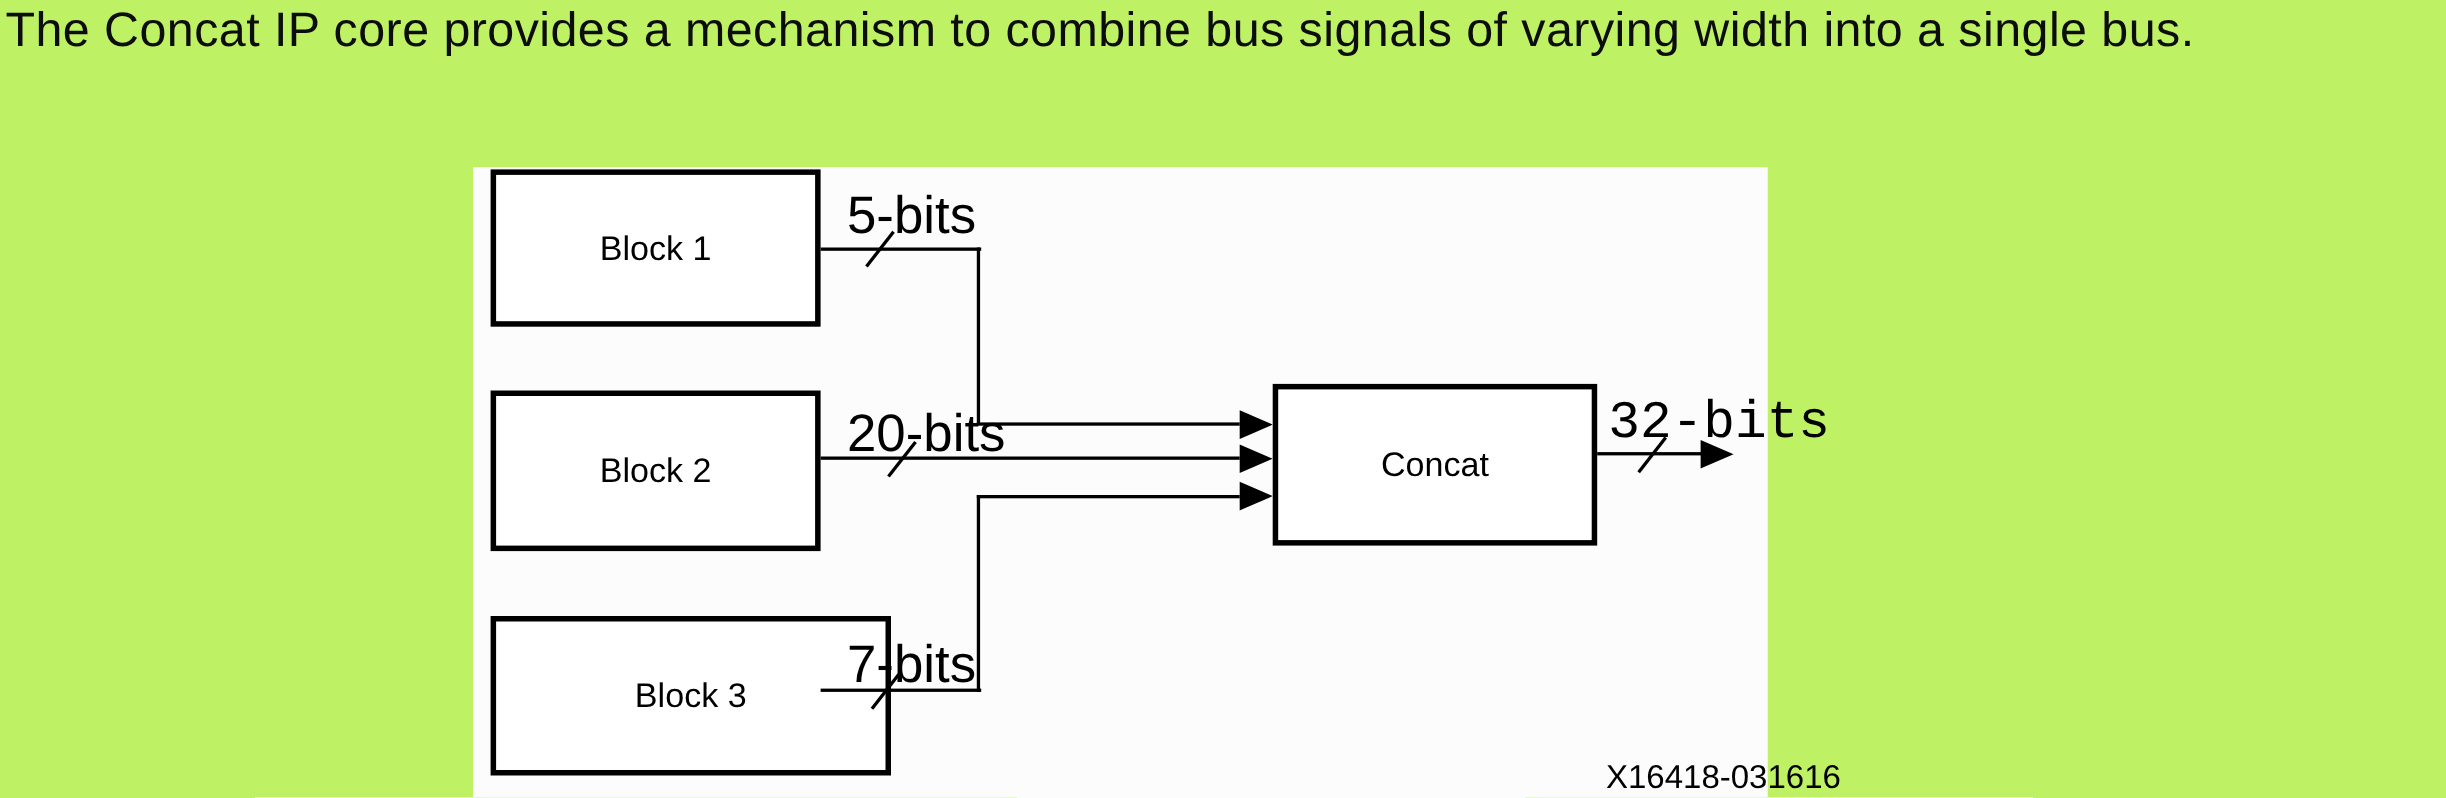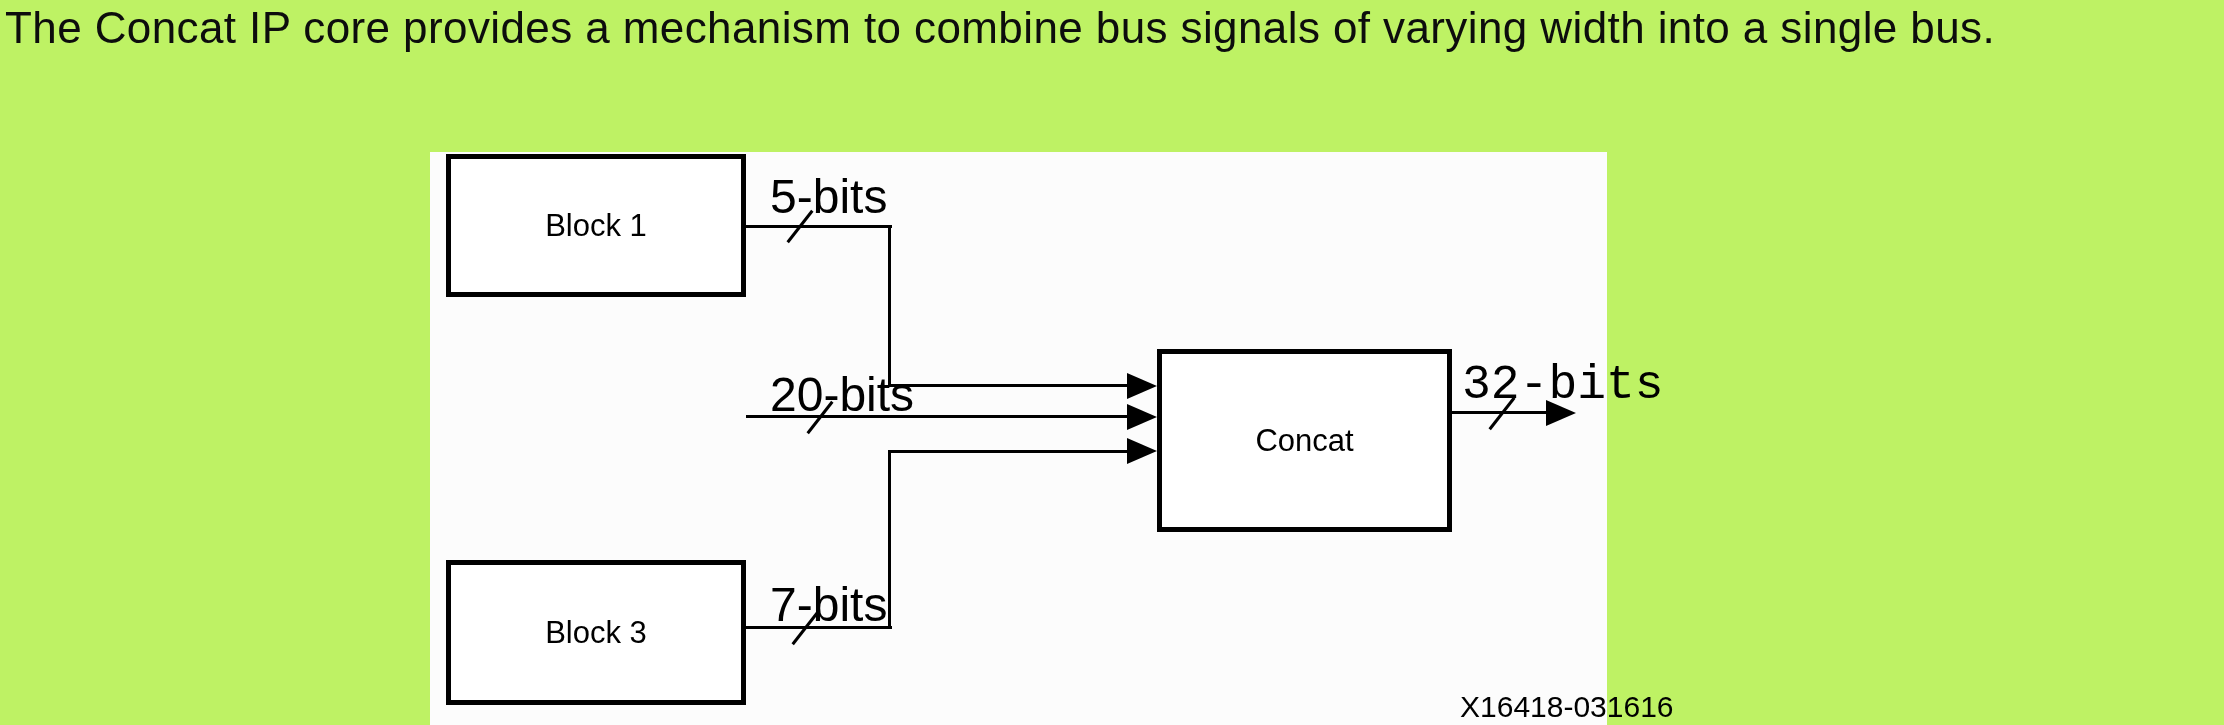--- a/index.html
+++ b/index.html
@@ -39,22 +39,22 @@
     border: 5px solid #000000;
     background: #ffffff;
     display: flex;
     align-items: center;
     justify-content: center;
     font-size: 31px;
     color: #000000;
   }
   .box-b1 { left: 446px; top: 154px; width: 300px; height: 143px; }
   .box-b2 { left: 446px; top: 355px; width: 300px; height: 146px; }
-  .box-b3 { left: 446px; top: 560px; width: 300px; height: 145px; }
-  .box-concat { left: 1157px; top: 349px; width: 295px; height: 183px; }
+  .box-b3 { left: 446px; top: 560px; width: 364px; height: 145px; }
+  .box-concat { left: 1157px; top: 349px; width: 295px; height: 147px; }
   .wire {
     position: absolute;
     background: #000000;
   }
   .arrowhead {
     position: absolute;
     width: 0;
     height: 0;
     border-top: 13px solid transparent;
     border-bottom: 13px solid transparent;
@@ -91,20 +91,23 @@
 
 <div class="stage">
 
   <div class="doc-title">The Concat IP core provides a mechanism to combine bus signals of varying width into a single bus.</div>
 
   <div class="figure-bg"></div>
 
   <div class="block-box box-b1">
     <span>Block 1</span>
   </div>
+  <div class="block-box box-b2">
+    <span>Block 2</span>
+  </div>
   <div class="block-box box-b3">
     <span>Block 3</span>
   </div>
   <div class="block-box box-concat">
     <span>Concat</span>
   </div>
 
   <div class="wire" style="left:746px; top:225px; width:146px; height:3px;"></div>
   <div class="wire" style="left:888px; top:225px; width:3px; height:161px;"></div>
   <div class="wire" style="left:888px; top:384px; width:239px; height:3px;"></div>

